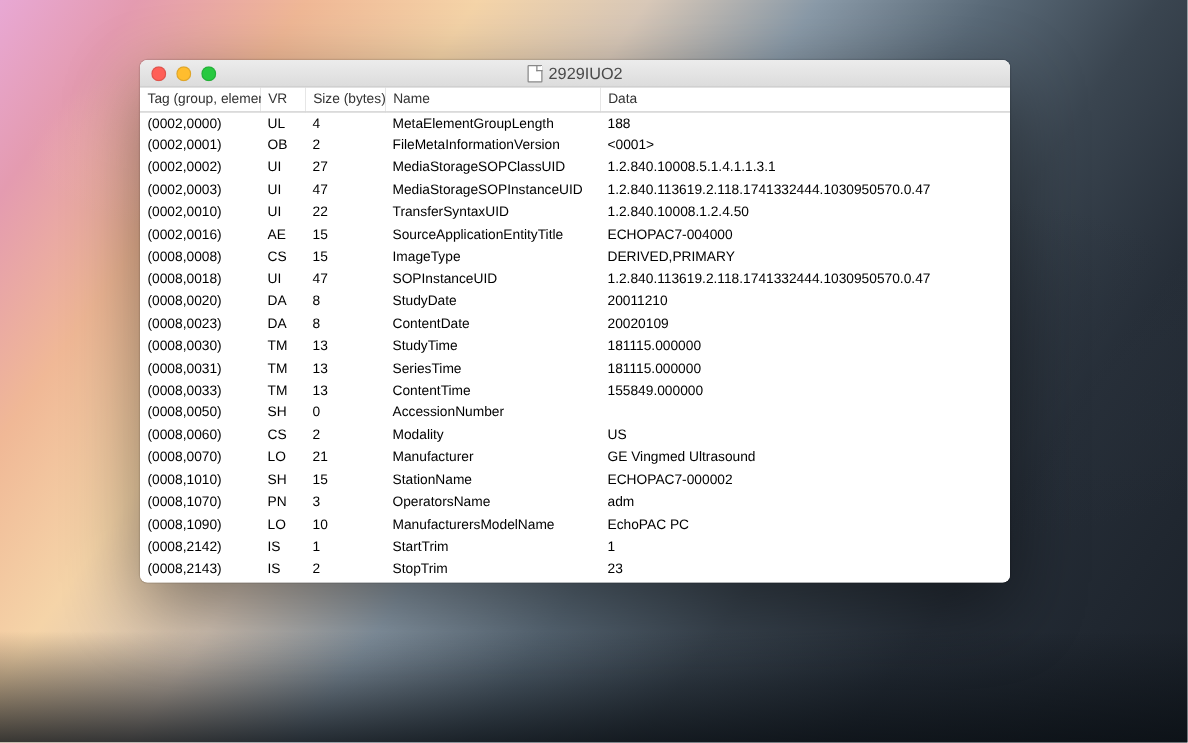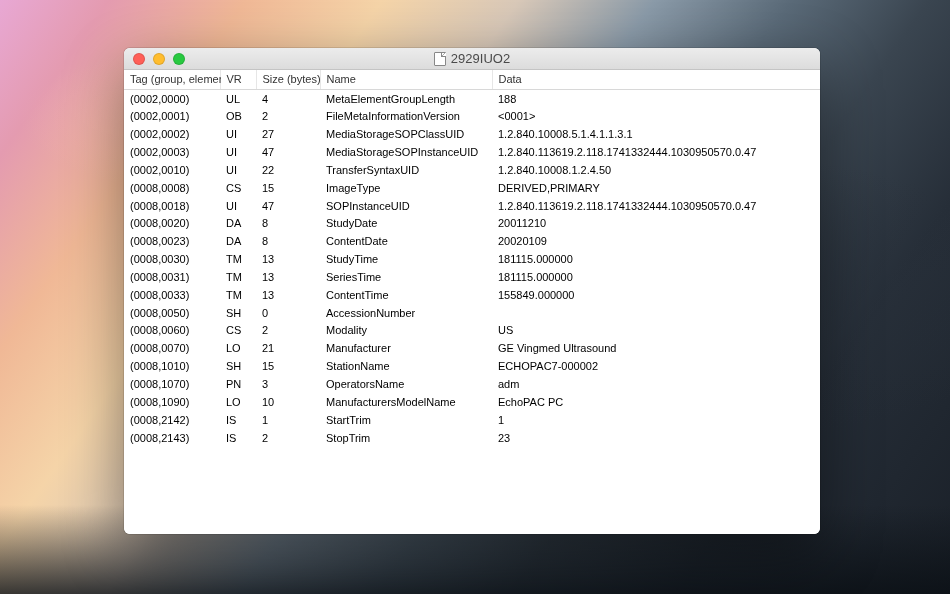--- a/index.html
+++ b/index.html
@@ -17,23 +17,23 @@
     .bg-texture {
       position: absolute; inset: 0;
       background:
         radial-gradient(ellipse 60% 40% at 75% 50%, rgba(40,48,58,0.7) 0%, transparent 60%),
         radial-gradient(ellipse 30% 20% at 20% 20%, rgba(255,200,180,0.3) 0%, transparent 60%),
         linear-gradient(180deg, transparent 85%, rgba(10,15,20,0.8) 100%);
     }
     .window {
       position: absolute;
       top: 48px;
-      left: 124px;
+      left: 112px;
       width: 696px;
-      height: 486px;
+      height: 418px;
       background: #fff;
       border-radius: 6px;
       box-shadow: 0 20px 60px rgba(0,0,0,0.45), 0 0 0 1px rgba(0,0,0,0.1);
       display: flex;
       flex-direction: column;
       overflow: hidden;
     }
     .titlebar {
       height: 22px;
       background: linear-gradient(#ececec, #dcdcdc);
@@ -182,20 +182,27 @@
             <td>1.2.840.113619.2.118.1741332444.1030950570.0.47</td>
           </tr>
           <tr>
             <td>(0002,0010)</td>
             <td>UI</td>
             <td>22</td>
             <td>TransferSyntaxUID</td>
             <td>1.2.840.10008.1.2.4.50</td>
           </tr>
           <tr>
+            <td>(0002,0016)</td>
+            <td>AE</td>
+            <td>15</td>
+            <td>SourceApplicationEntityTitle</td>
+            <td>ECHOPAC7-004000</td>
+          </tr>
+          <tr>
             <td>(0008,0008)</td>
             <td>CS</td>
             <td>15</td>
             <td>ImageType</td>
             <td>DERIVED,PRIMARY</td>
           </tr>
           <tr>
             <td>(0008,0018)</td>
             <td>UI</td>
             <td>47</td>

